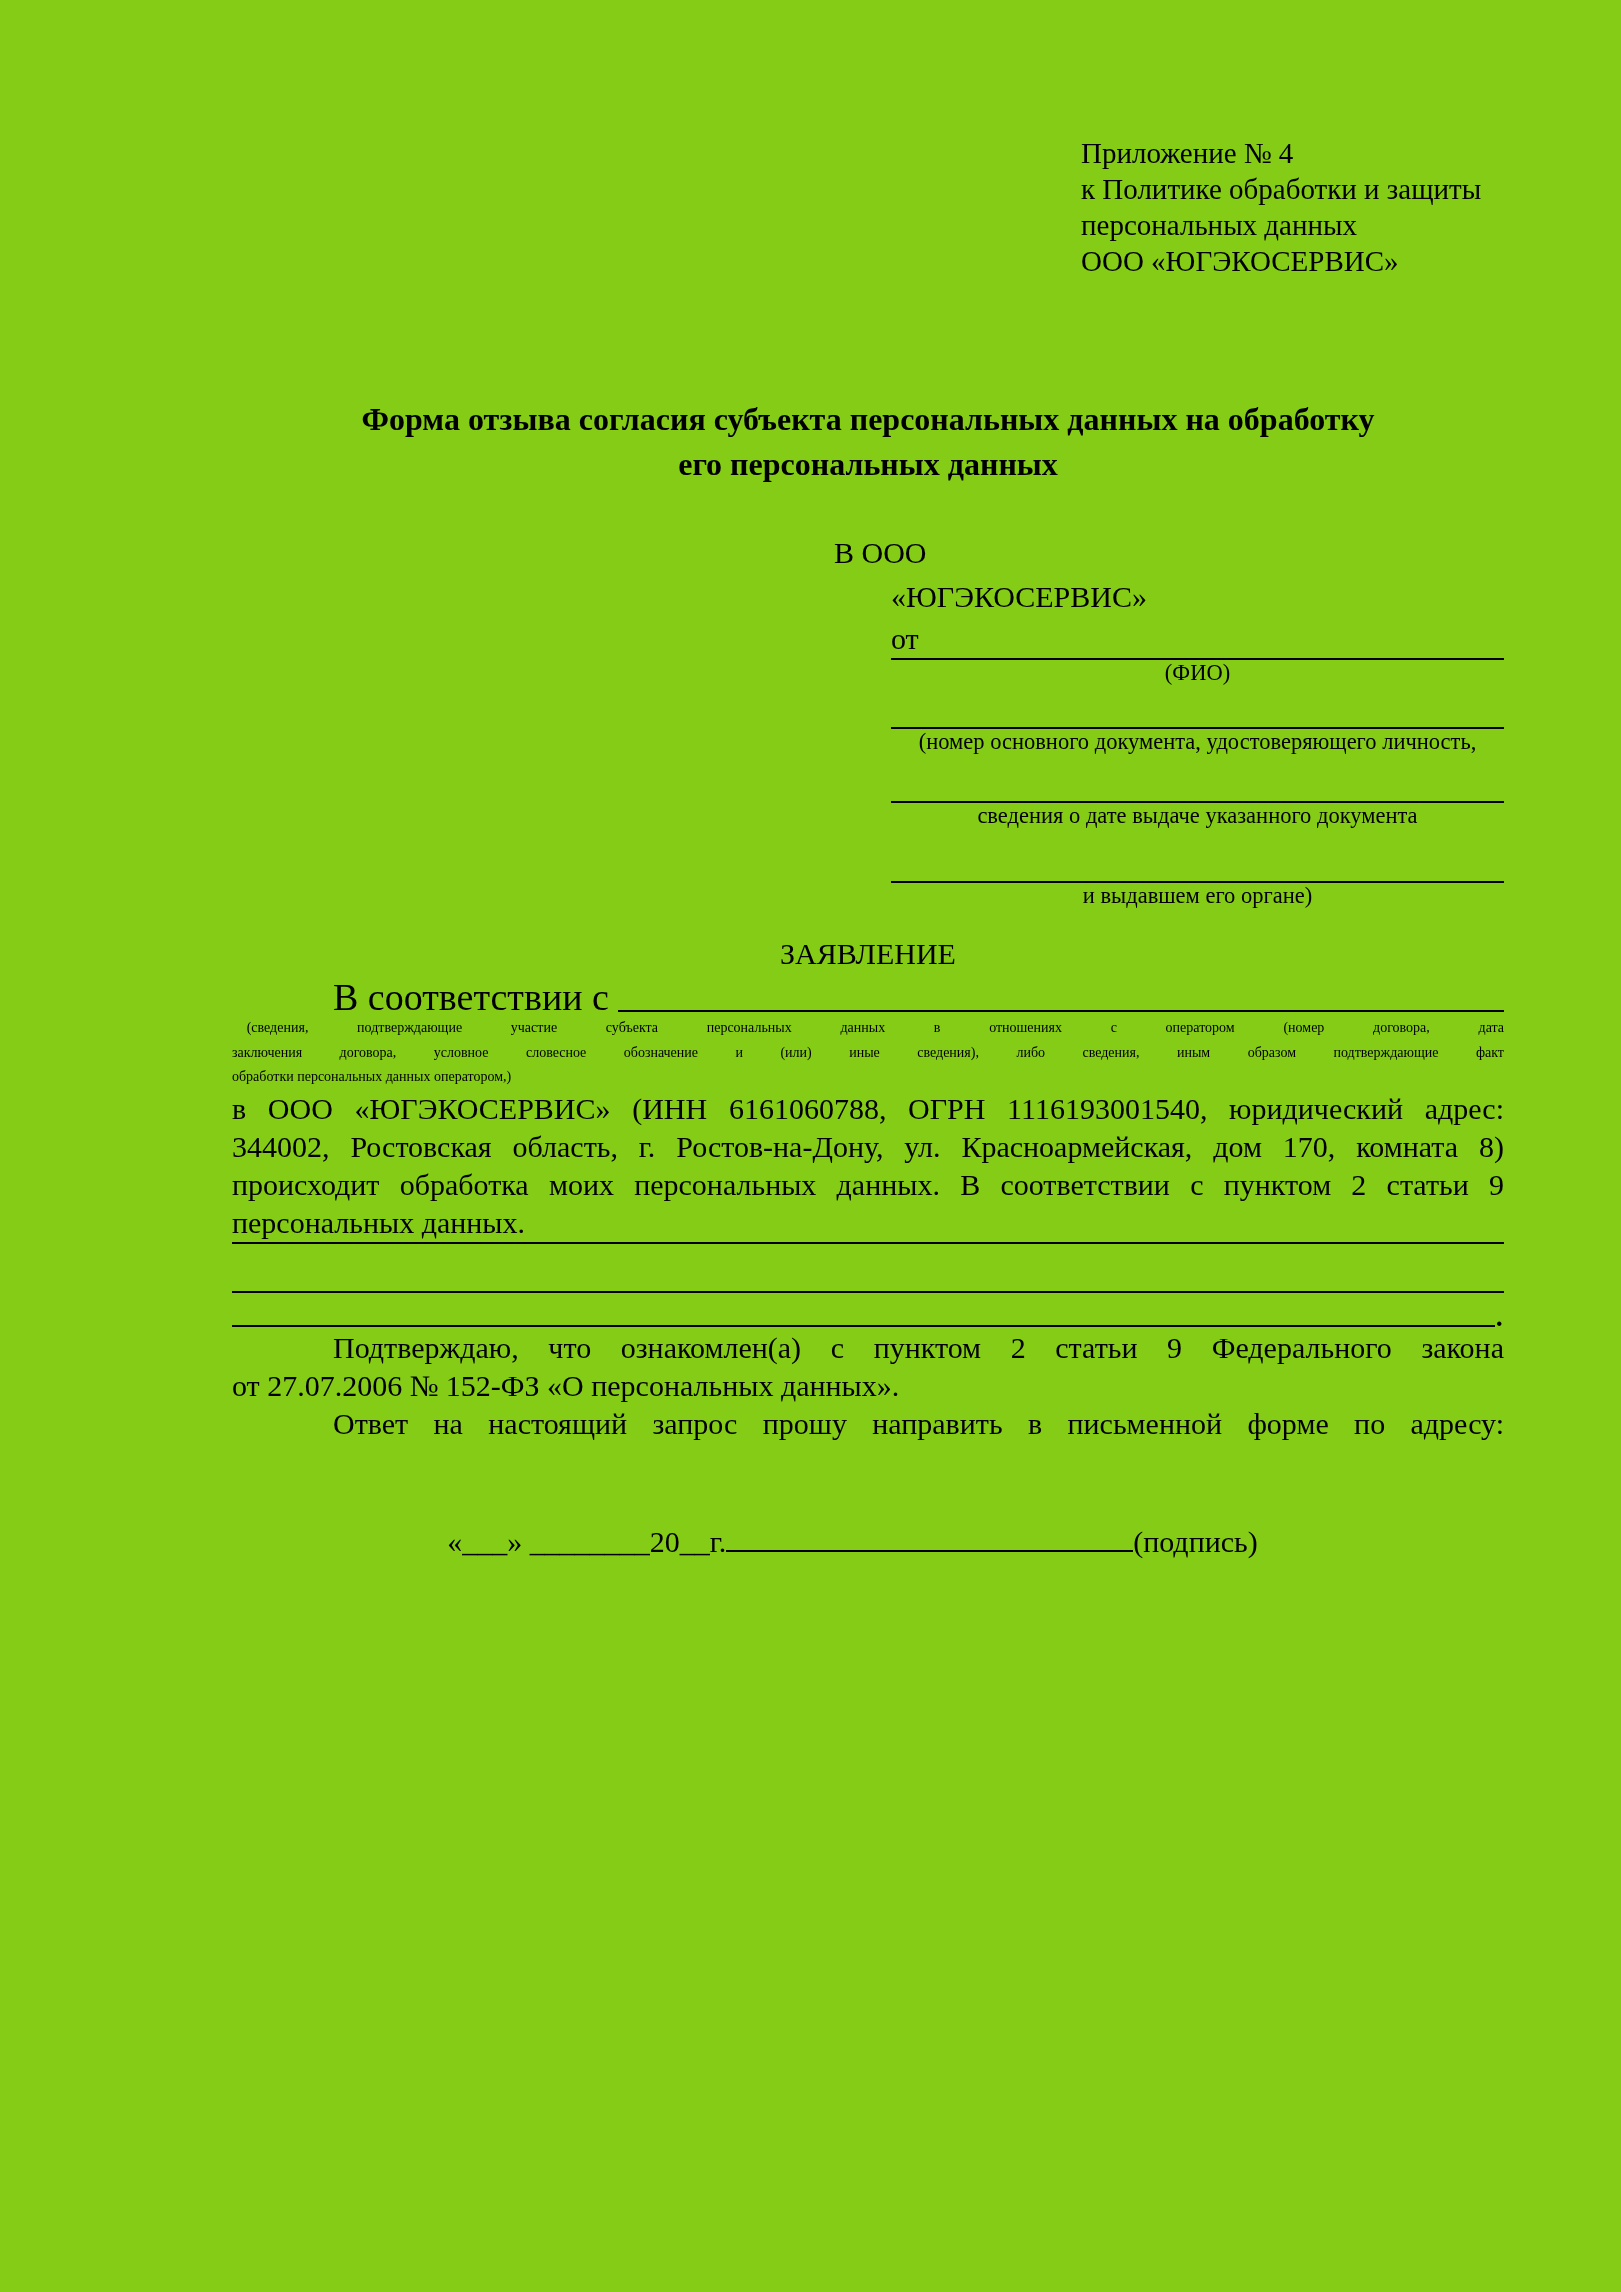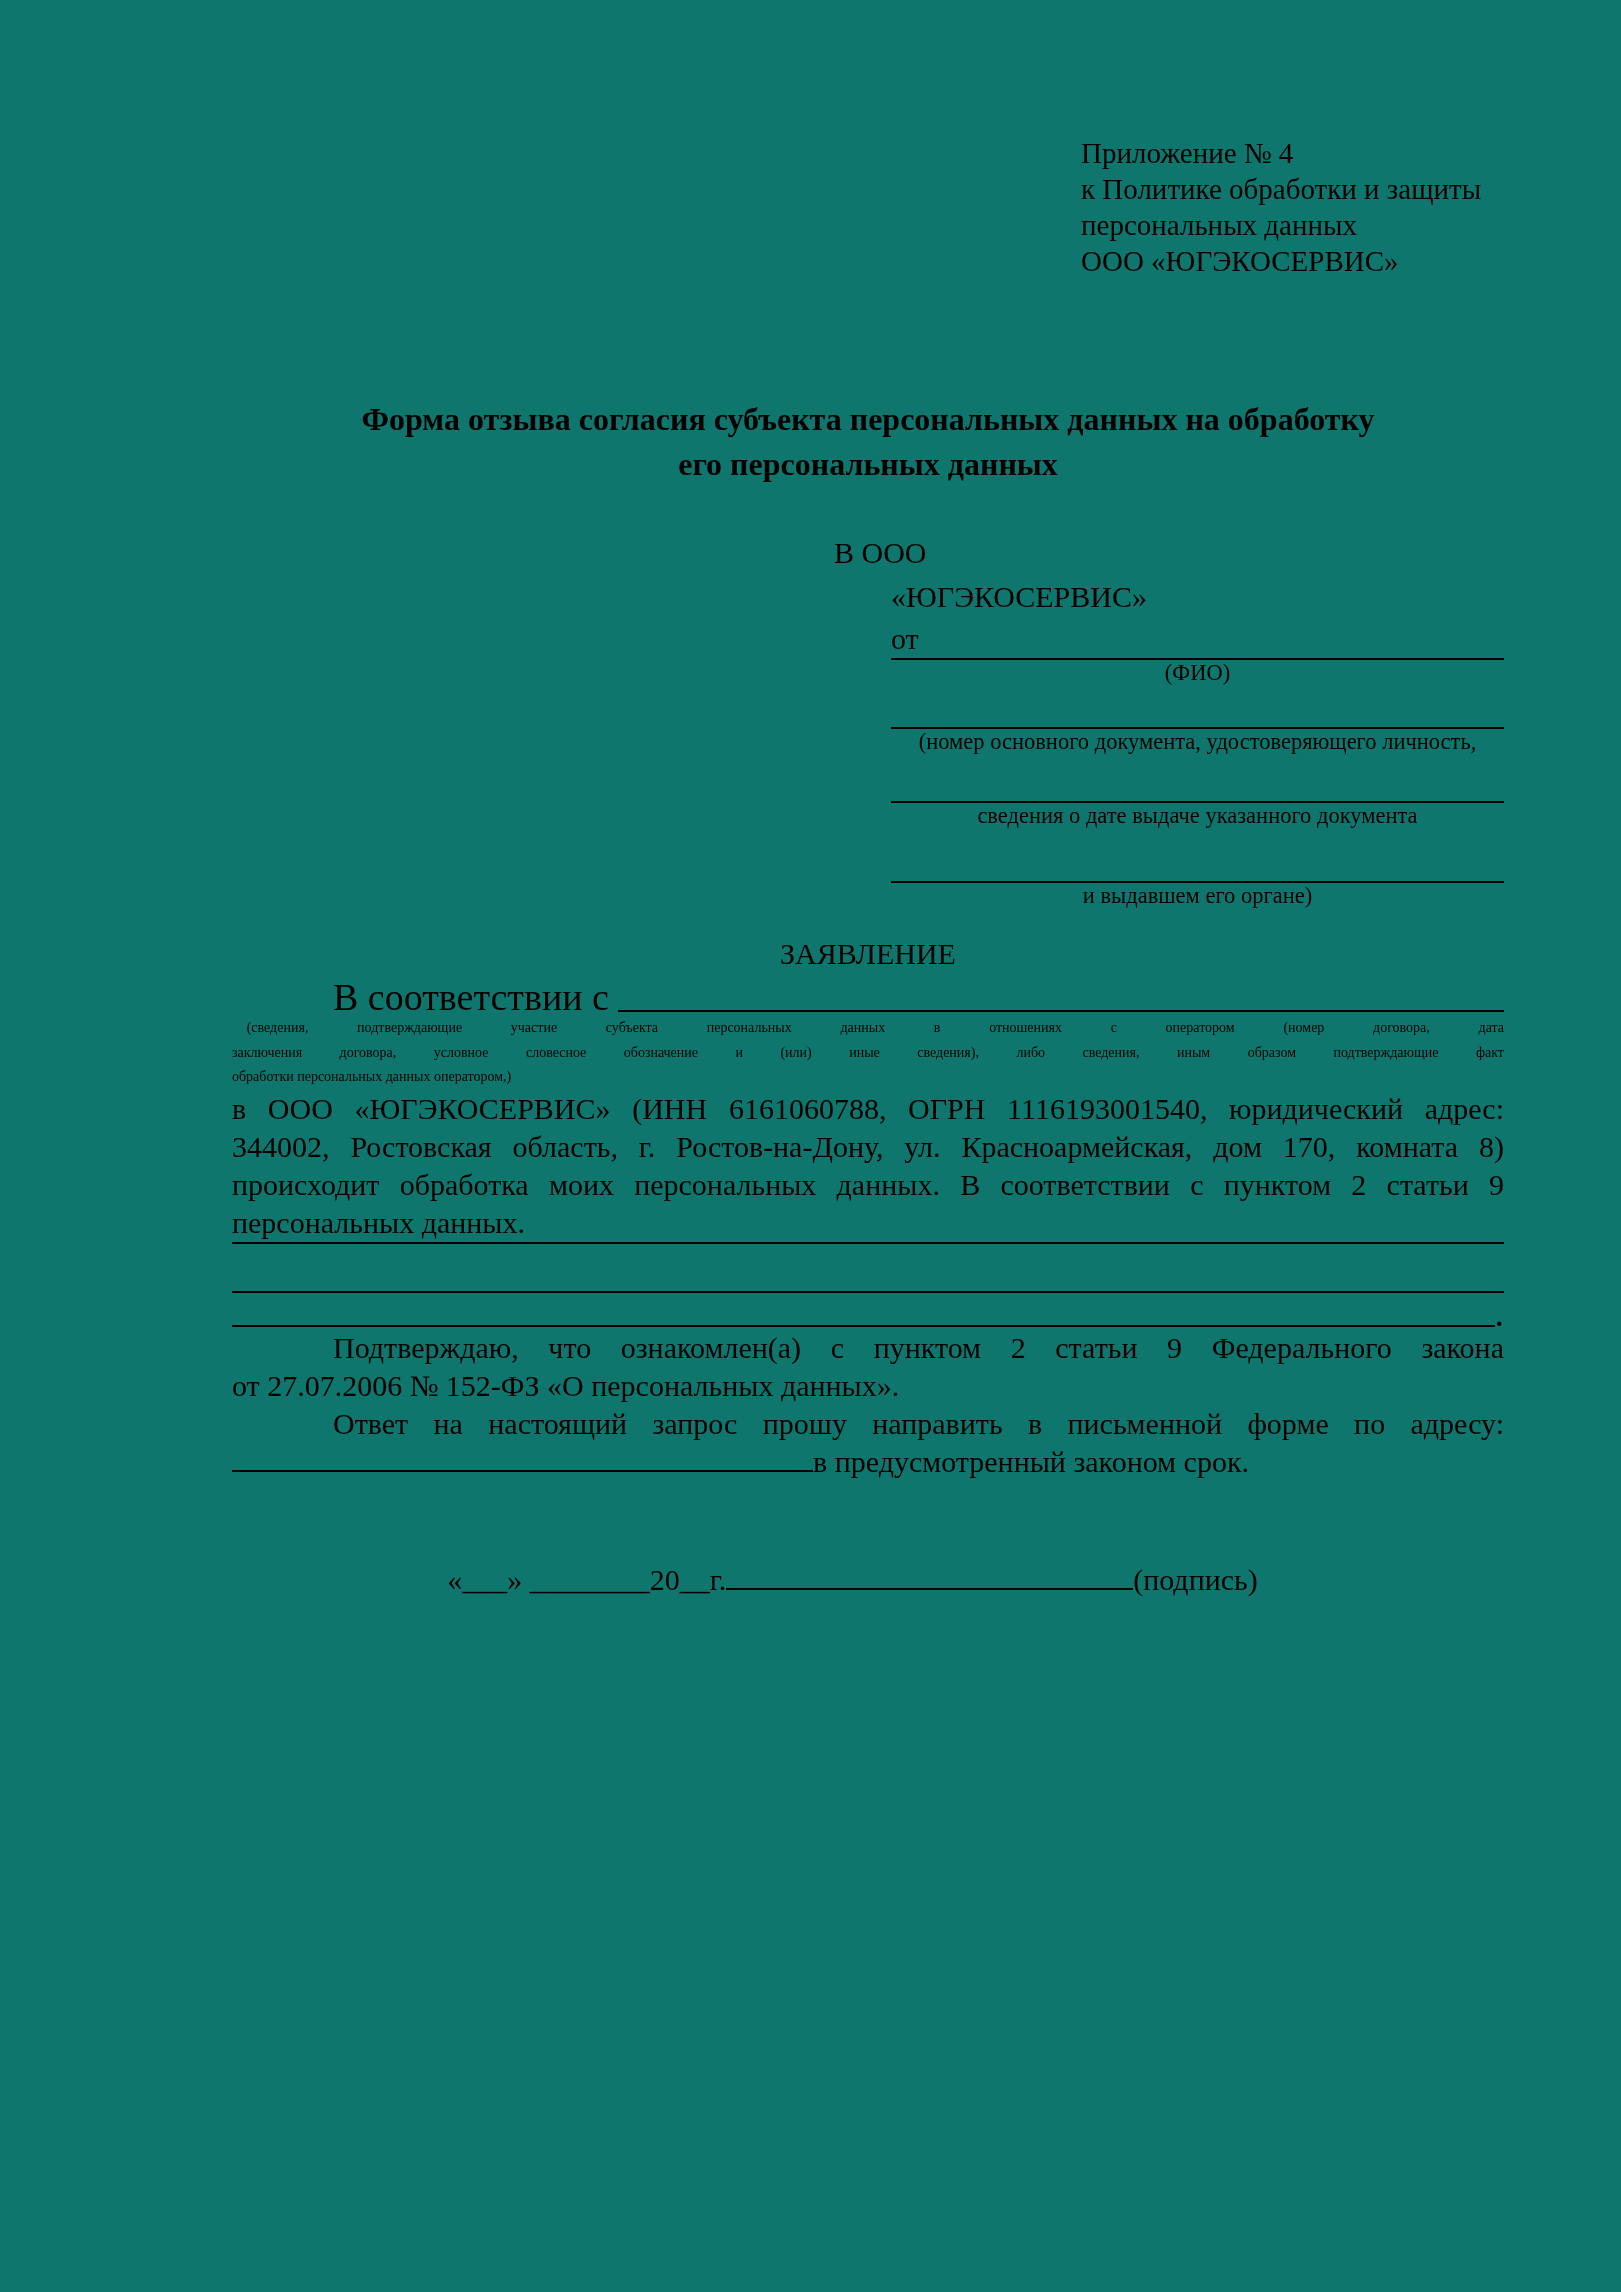--- a/index.html
+++ b/index.html
@@ -1,19 +1,19 @@
 <!DOCTYPE html>
 <html lang="ru"><head>
 <meta charset="utf-8">
 <style>
   html,body{margin:0;padding:0;background:#ffffff;}
   .page{
     position:relative;
     width:1621px;height:2293px;
-    background:#0f766e;color:#000;
+    background:#84cc16;color:#000;
     font-family:"Liberation Serif","DejaVu Serif",serif;
     overflow:hidden;
   }
   .content{position:absolute;left:232px;top:0;width:1272px;padding-top:135px;}
 
   .annex{padding-left:849px;font-size:29px;line-height:36px;white-space:nowrap;}
 
   .title{margin-top:118px;font-weight:700;font-size:32px;line-height:45px;text-align:center;}
 
   .addr{margin-top:44px;font-size:30px;line-height:44px;}
@@ -122,23 +122,20 @@
       <span class="dot">.</span>
     </div>
 
     <div class="bodyp confirm">
       <div class="jl ind-first">Подтверждаю, что ознакомлен(а) с пунктом 2 статьи 9 Федерального закона</div>
       <div>от 27.07.2006 № 152-ФЗ «О персональных данных».</div>
     </div>
 
     <div class="bodyp">
       <div class="jl ind-first">Ответ на настоящий запрос прошу направить в письменной форме по адресу:</div>
-      <div class="resp2">
-        <span class="ul addr-ul"></span><span>в предусмотренный законом срок.</span>
-      </div>
     </div>
 
     <div class="signrow">
       <span>«___» ________20__г.</span>
       <span class="sig">
         <span class="ul sigline"></span><span>(подпись)</span>
       </span>
     </div>
 
   </div>

